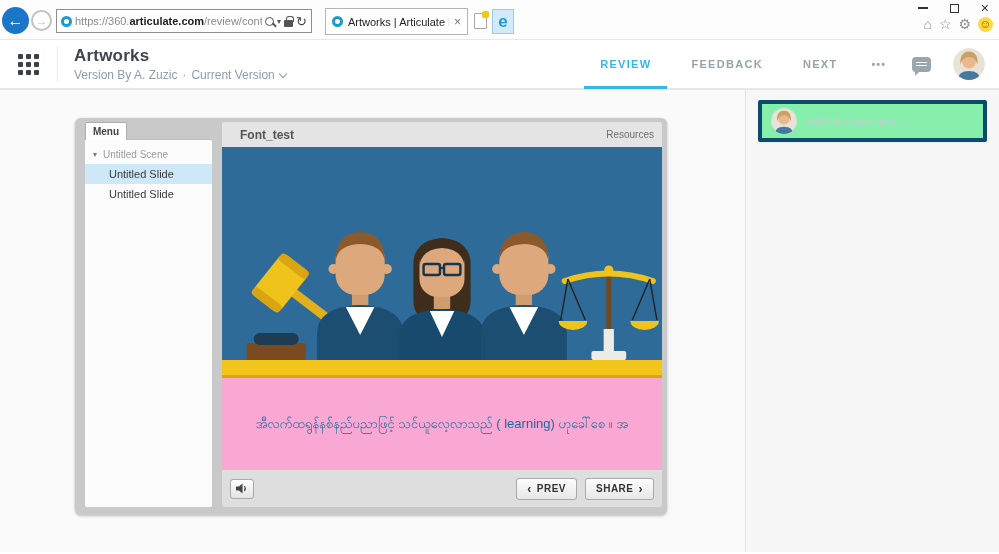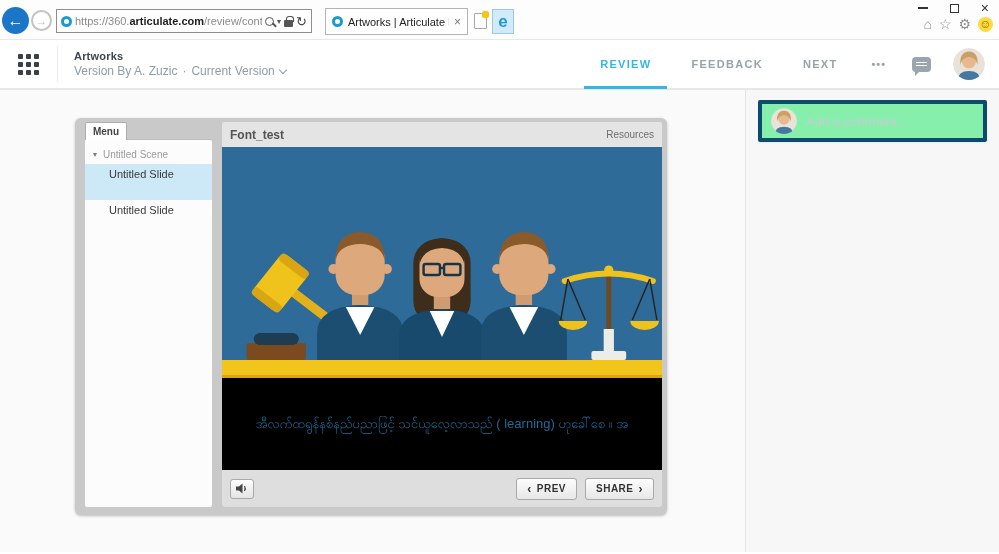--- a/index.html
+++ b/index.html
@@ -48,21 +48,21 @@
   .smiley { width:15px; height:15px; border-radius:50%; background:#ffd93d; color:#8a6d00;
     font-size:12px; display:flex; align-items:center; justify-content:center; line-height:1; }
 
   
   .app-header { position:relative; height:50px; background:#fff; border-bottom:2px solid #e7e7e7;
     display:flex; align-items:center; padding:0 14px; }
   .apps-grid { display:grid; grid-template-columns:repeat(3,5px); grid-template-rows:repeat(3,5px);
     gap:3px; margin:0 4px; }
   .apps-grid i { background:#3a4046; border-radius:1px; }
   .hdr-divider { width:1px; height:36px; background:#ececec; margin:0 16px 0 14px; }
-  .title-block .ttl { font-size:11px; color:#3e454c; font-weight:bold; letter-spacing:.2px; }
+  .title-block .ttl { font-size:17px; color:#3e454c; font-weight:bold; letter-spacing:.2px; }
   .title-block .sub { font-size:12px; color:#8e9dab; margin-top:2px; display:flex; align-items:center; gap:5px; }
   .chev-down { width:6px; height:6px; border-right:1.5px solid #8e9dab; border-bottom:1.5px solid #8e9dab;
     transform:rotate(45deg); margin-top:-3px; }
   .hdr-spacer { flex:1; }
   .hdr-tabs { display:flex; gap:40px; margin-right:34px; }
   .hdr-tab { font-size:11px; font-weight:bold; letter-spacing:1.3px; color:#96a3ad; position:relative; cursor:default; }
   .hdr-tab.active { color:#35b6e9; }
   .hdr-tab.active::after { content:""; position:absolute; left:-16px; right:-16px; bottom:-19px;
     height:3px; background:#35b6e9; }
   .hdr-more { font-size:11px; font-weight:bold; color:#9aa6ad; letter-spacing:1px; margin-right:26px; }
@@ -79,29 +79,29 @@
   .player { position:absolute; left:75px; top:28px; width:592px; height:397px; background:#c9c9c9;
     border-radius:6px; box-shadow:0 1px 3px rgba(0,0,0,.25); display:flex; padding:4px 5px 8px 10px; }
   .menu-col { width:127px; display:flex; flex-direction:column; }
   .menu-tab { width:42px; height:18px; background:#fff; border:1px solid #aeaeae; border-bottom:none;
     border-radius:2px 2px 0 0; font-size:10px; font-weight:bold; color:#444; display:flex;
     align-items:center; justify-content:center; z-index:2; }
   .menu-panel { flex:1; background:#fcfcfc; border-top:1px solid #bdbdbd; border-radius:0 2px 2px 2px;
     padding-top:7px; margin-top:-1px; }
   .scene-row { display:flex; align-items:center; gap:6px; padding:2px 0 4px 8px; font-size:10px; color:#9b9b9b; }
   .scene-caret { font-size:8px; color:#7d7d7d; }
-  .slide-row { font-size:11px; color:#3a3a3a; padding:4px 0 20px 24px; }
+  .slide-row { font-size:11px; color:#3a3a3a; padding:4px 0 4px 24px; }
   .slide-row.selected { background:#cde9f7; }
 
   .content-col { flex:1; margin-left:10px; display:flex; flex-direction:column; }
   .content-hdr { height:25px; background:#e4e4e4; border-radius:2px 2px 0 0; display:flex;
     align-items:center; padding:0 8px; }
-  .content-title { font-size:12px; font-weight:bold; color:#555; flex:1; }
+  .content-title { font-size:12px; font-weight:bold; color:#555; flex:1;margin-left:10px; }
   .resources-link { font-size:10px; color:#6f6f6f; }
-  .slide { flex:1; background:#000000; display:flex; flex-direction:column; overflow:hidden; }
+  .slide { flex:1; background:#f9a8d4; display:flex; flex-direction:column; overflow:hidden; }
   .illustration { width:100%; height:231px; display:block; }
   .caption-zone { flex:1; display:flex; flex-direction:column; align-items:center; justify-content:center;
     padding:0 18px; }
   .caption { font-size:13px; line-height:1.75; color:#1d6a9b; text-align:center; }
   .control-bar { height:37px; background:#dedede; border-radius:0 0 3px 3px; display:flex;
     align-items:center; padding:0 8px; }
   .vol-btn { width:24px; height:20px; background:linear-gradient(#fefefe,#e4e4e4); border:1px solid #a9a9a9;
     border-radius:3px; display:flex; align-items:center; justify-content:center; }
   .ctl-spacer { flex:1; }
   .nav-btn { height:22px; background:linear-gradient(#fdfdfd,#e7e7e7); border:1px solid #a9a9a9;

